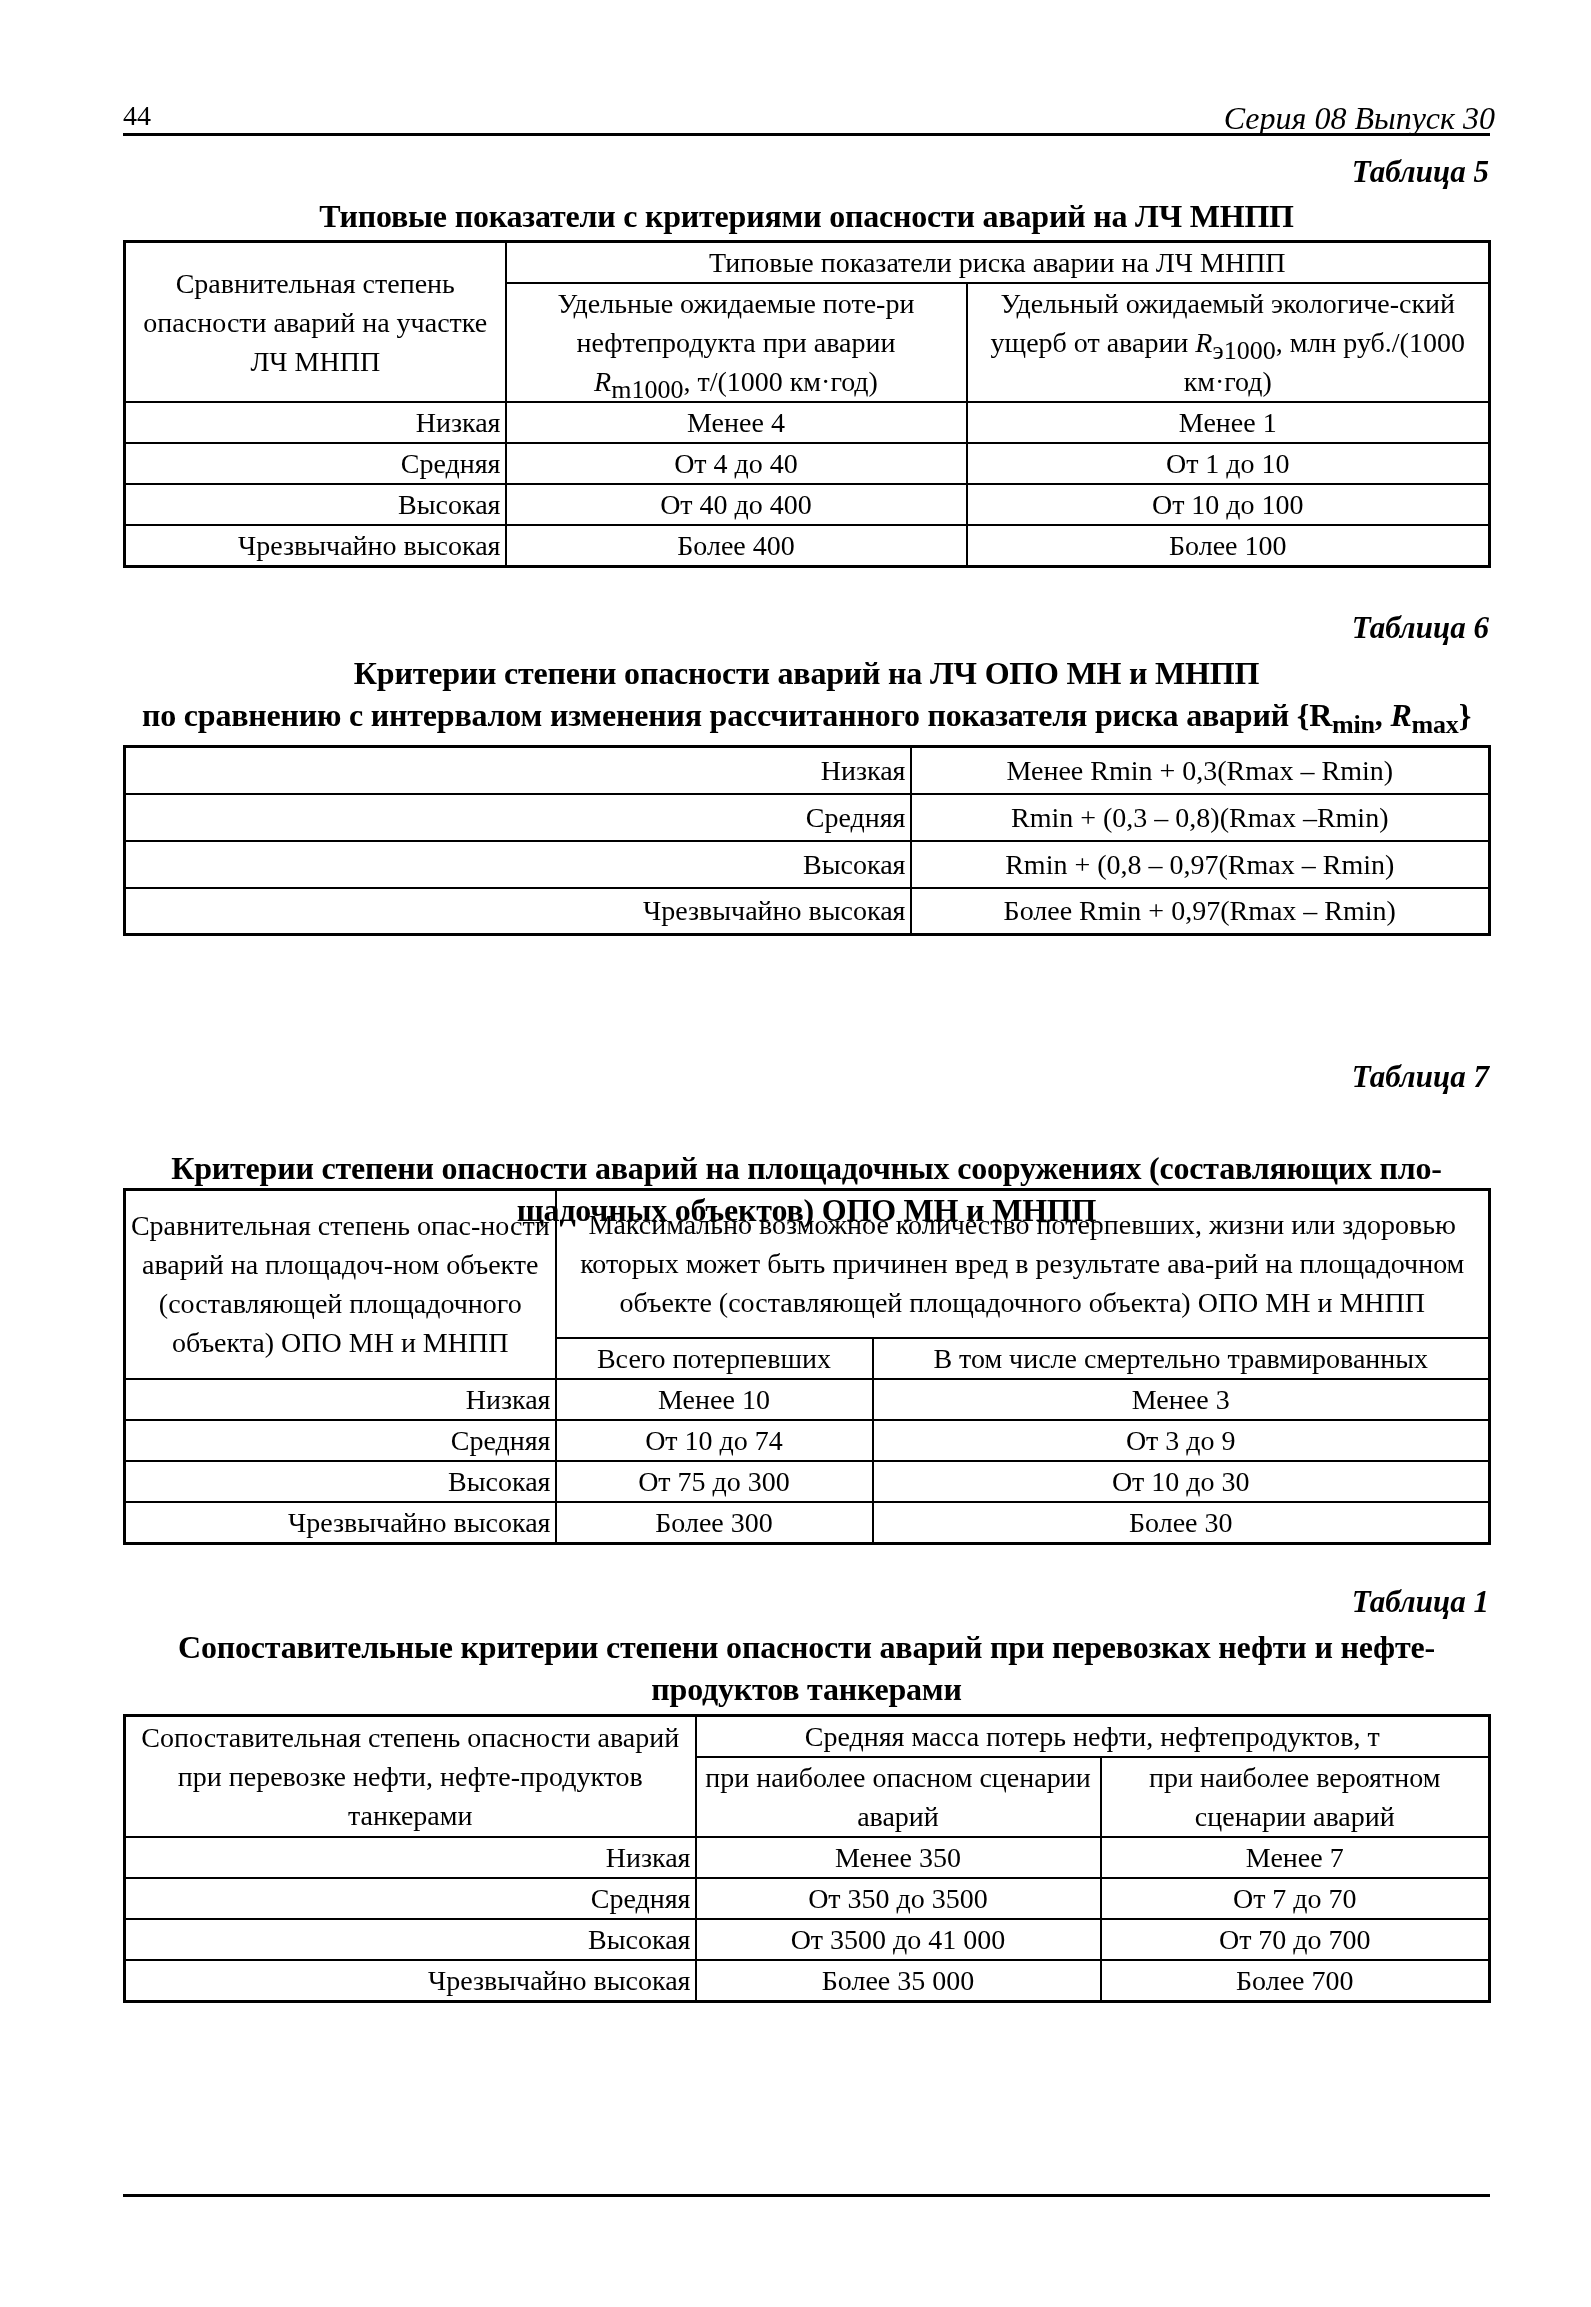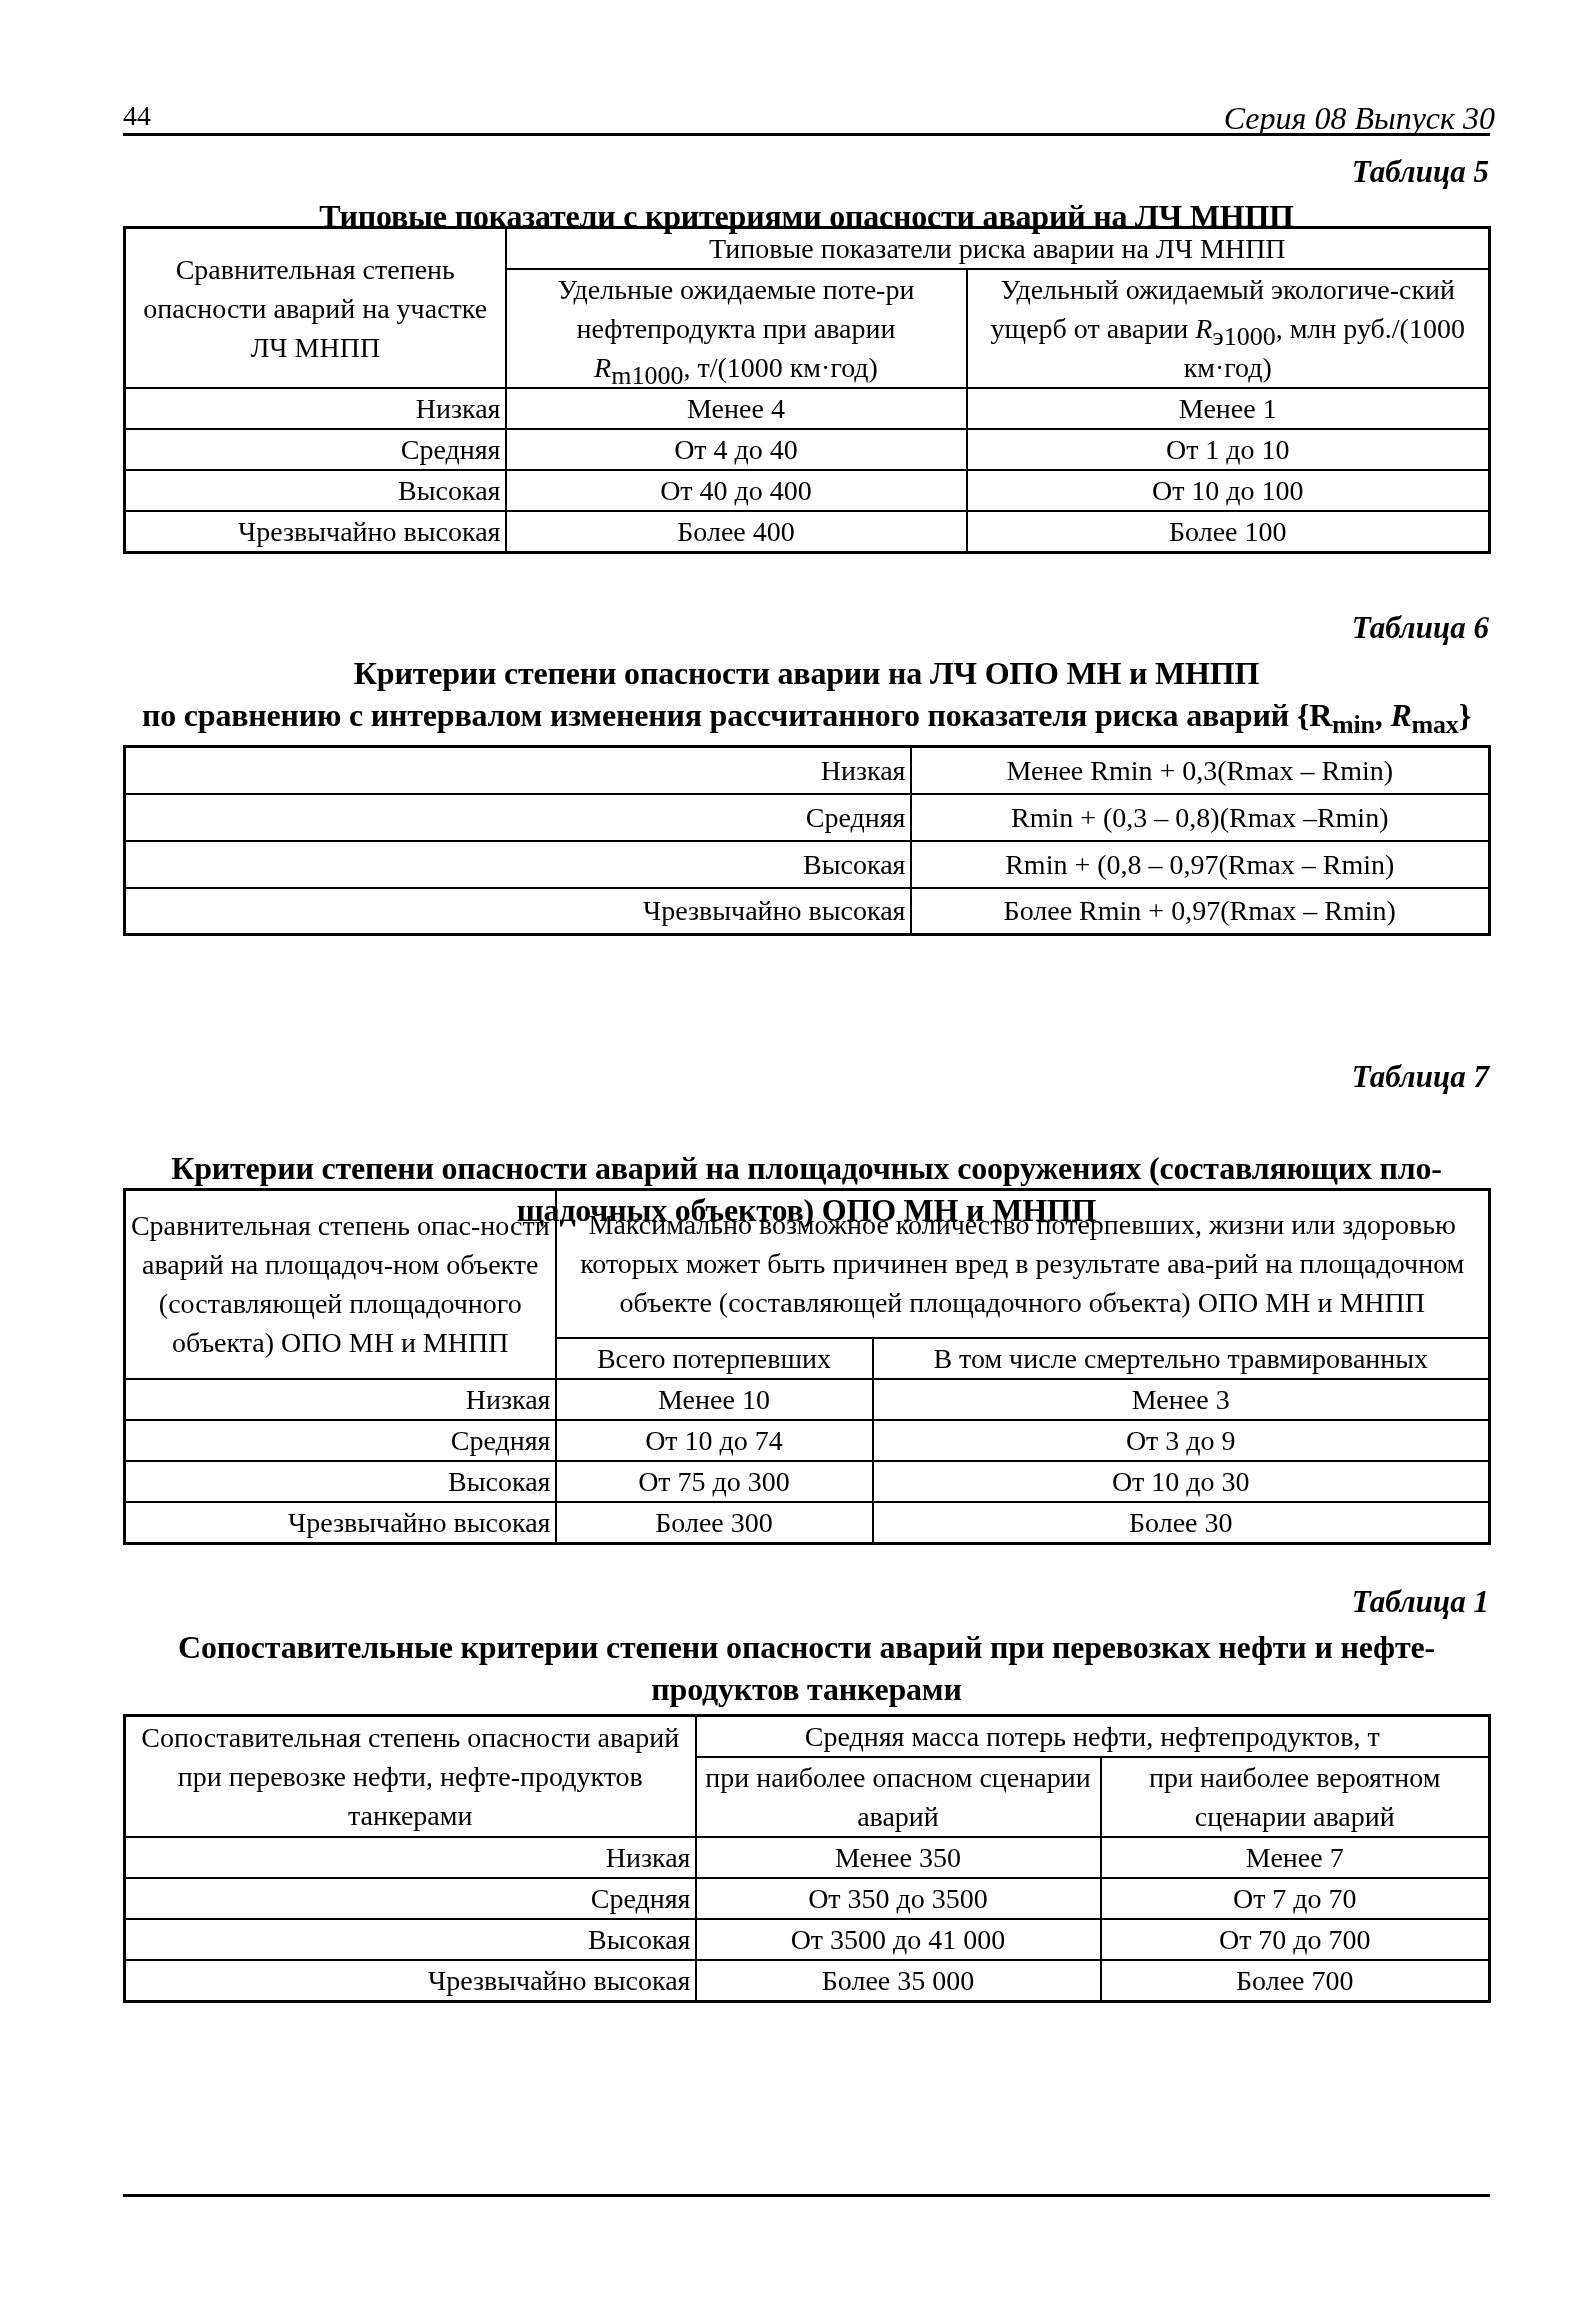--- a/index.html
+++ b/index.html
@@ -22,21 +22,21 @@
 </style>
 </head>
 <body>
 
 <div class="abs hdr-left">44</div>
 <div class="abs hdr-right">Серия 08 Выпуск 30</div>
 <div class="abs hdr-rule"></div>
 
 <div class="tlabel" style="top:154px;">Таблица 5</div>
 <div class="ttitle" style="top:195px;">Типовые показатели с критериями опасности аварий на ЛЧ МНПП</div>
-<table class="t" style="top:226px;">
+<table class="t" style="top:240px;">
   <colgroup>
       <col style="width:381px">
       <col style="width:461px">
       <col style="width:523px">
     </colgroup>
   <tbody>
       <tr style="height:40px">
     <td class="c" rowspan="2">Сравнительная степень опасности аварий на участке ЛЧ МНПП</td>
     <td class="c" colspan="2">Типовые показатели риска аварии на ЛЧ МНПП</td>
   </tr>
@@ -67,21 +67,21 @@
   </tr>
   <tr style="height:40px">
     <td class="l">Чрезвычайно высокая</td>
     <td class="c">Более 400</td>
     <td class="c">Более 100</td>
   </tr>
 </tbody>
   </table>
 
 <div class="tlabel" style="top:610px;">Таблица 6</div>
-<div class="ttitle" style="top:652px;">Критерии степени опасности аварии на ЛЧ ОПО МН и МНПП</div>
+<div class="ttitle" style="top:652px;">Критерии степени опасности аварий на ЛЧ ОПО МН и МНПП</div>
 <div class="ttitle" style="top:694px;">
   <span>по сравнению с интервалом изменения рассчитанного показателя риска аварий {R</span><sub>min</sub>, <span class="R">R</span><sub>max</sub>}
 </div>
 <table class="t" style="top:745px;">
   <colgroup>
       <col style="width:786px">
       <col style="width:579px">
     </colgroup>
   <tbody>
   <tr style="height:47px">

